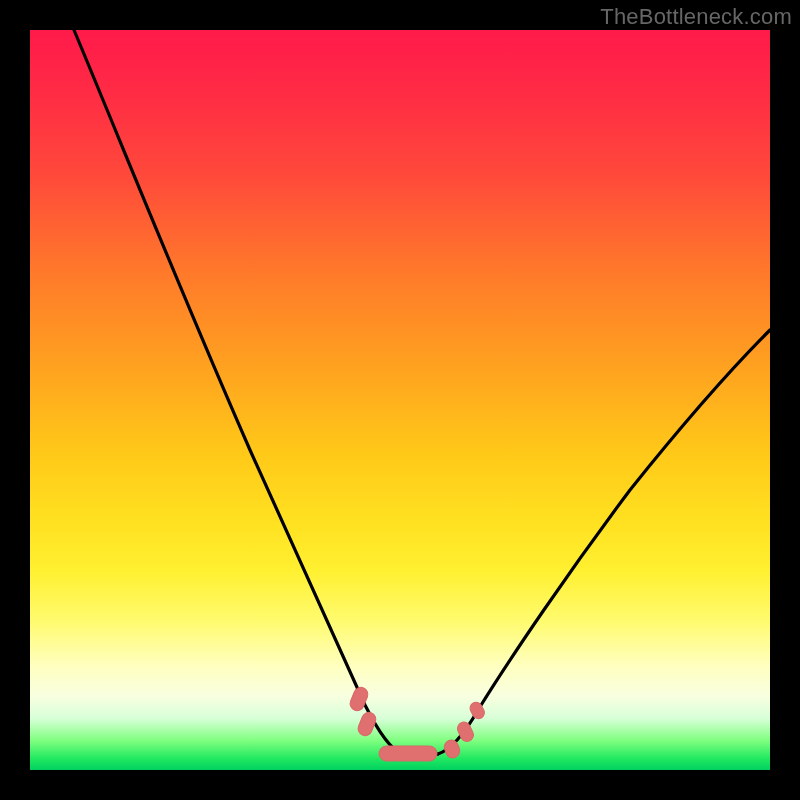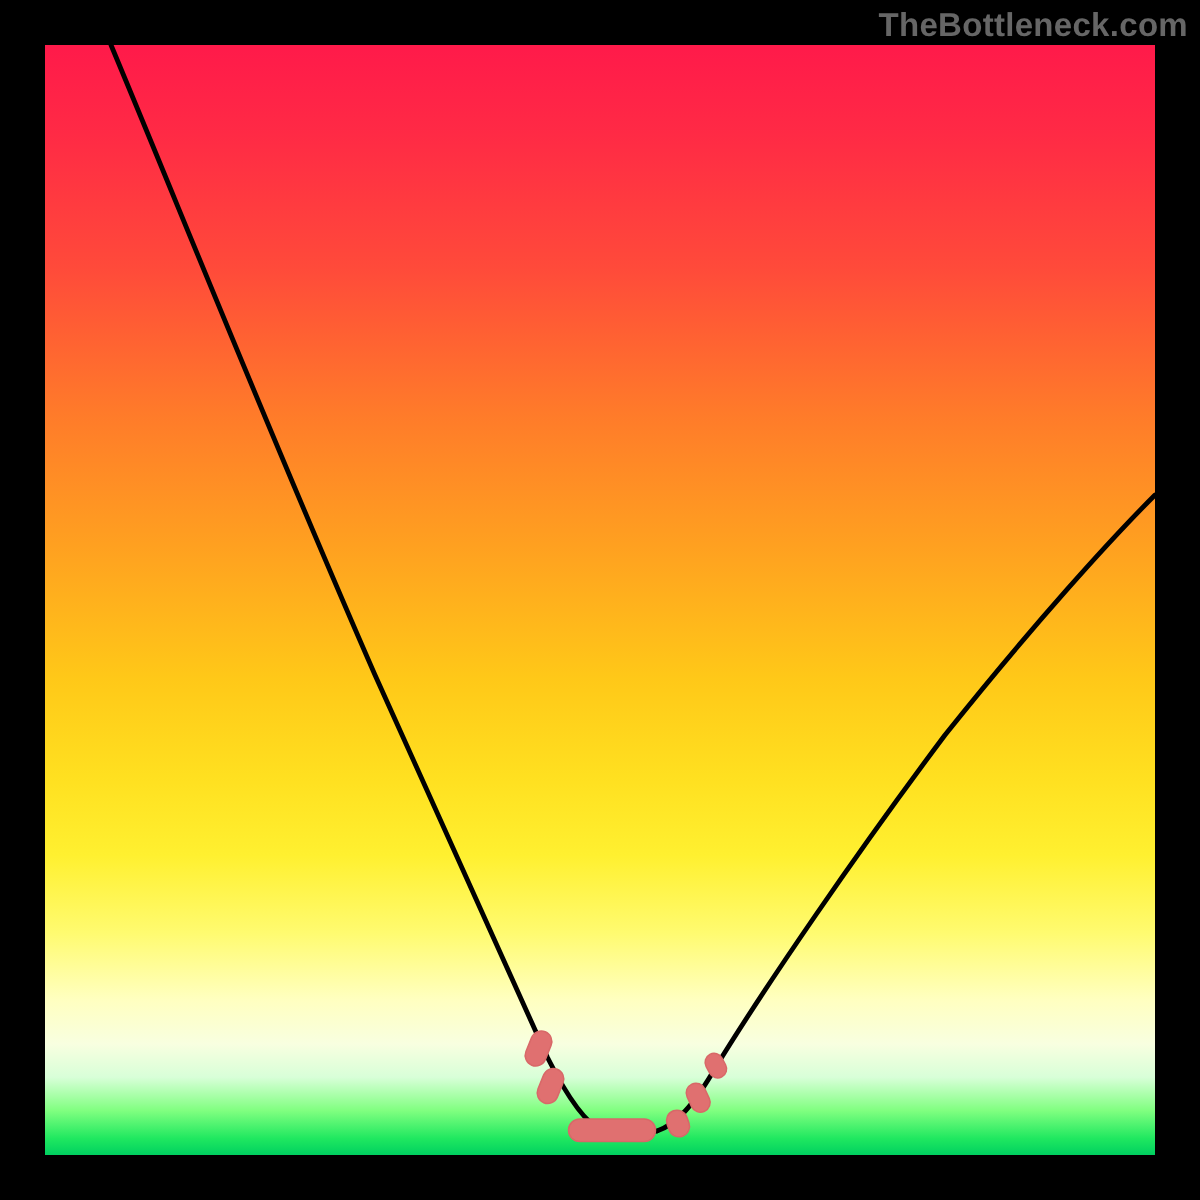--- a/index.html
+++ b/index.html
@@ -43,21 +43,21 @@
       #20e860 98.5%,
       #00d060 100%
     );
   }
   .watermark {
     position: absolute;
     top: 4px;
     right: 8px;
     color: #666;
     font-size: 22px;
-    font-weight: 700;
+    font-weight: 400;
     letter-spacing: 0.2px;
   }
   svg.curve {
     position: absolute;
     left: 0;
     top: 0;
     width: 740px;
     height: 740px;
     overflow: visible;
   }

